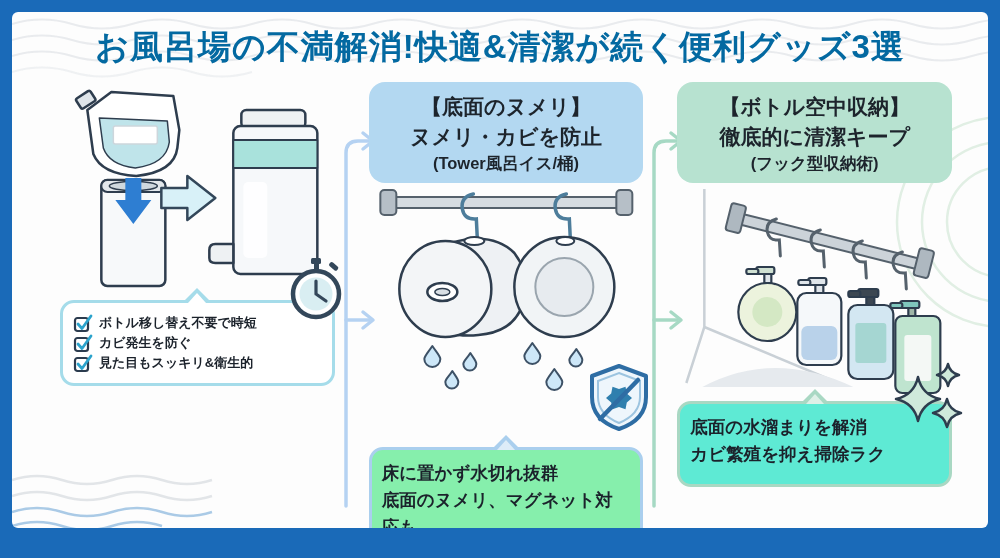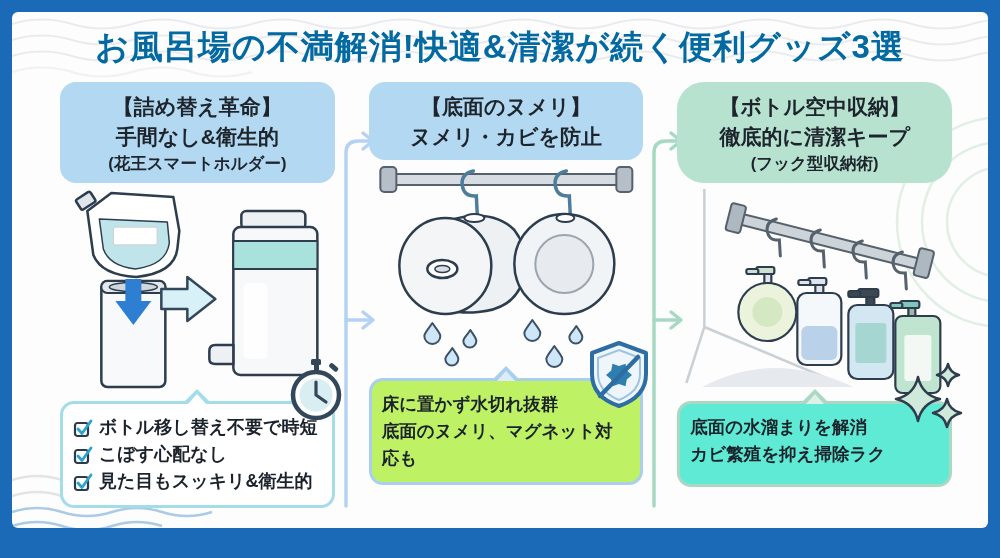--- a/index.html
+++ b/index.html
@@ -5,42 +5,42 @@
   html,body{margin:0;padding:0;}
   body{width:1000px;height:558px;font-family:"Liberation Sans","DejaVu Sans",sans-serif;}
   .frame{width:1000px;height:558px;background:#1a6ab8;box-sizing:border-box;padding:12px 12px 30px;}
   .panel{position:relative;width:100%;height:100%;background:#fdfdfd;border-radius:6px;overflow:hidden;}
   .decor{position:absolute;inset:0;width:100%;height:100%;z-index:0;}
   .title{position:relative;z-index:2;margin-top:13px;text-align:center;font-size:33px;font-weight:bold;color:#0369a1;letter-spacing:1px;}
   .columns{position:relative;z-index:2;display:flex;gap:34px;padding:12px 36px 0 48px;}
   .col{flex:1;display:flex;flex-direction:column;min-width:0;}
   .header-box{border-radius:16px;text-align:center;padding:10px 2px 8px;}
   .header-box.blue{background:#b3d8f1;}
-  .header-box.mint{background:#b7e2d0;border-radius:27px;}
+  .header-box.mint{background:#b7e2d0;}
   .hline{font-size:21px;font-weight:bold;color:#1d242c;line-height:1.42;display:block;}
   .hline.small{font-size:16.5px;}
   .illus{height:216px;margin-top:2px;}
   .illus svg{display:block;width:100%;height:100%;}
   .bubble-wrap{position:relative;}
   .badge{position:absolute;z-index:3;}
   .badge.stopwatch{top:-44px;right:-12px;width:62px;height:66px;}
   .badge.shield{top:-38px;right:-8px;width:64px;height:68px;}
   .badge.sparkles{top:-46px;right:-16px;width:76px;height:78px;}
   .bubble{position:relative;border:3px solid;border-radius:14px;padding:10px 10px;min-height:86px;box-sizing:border-box;}
   .bubble.b1{background:#ffffff;border-color:#a5dcea;}
-  .bubble.b2{background:#bef264;border-color:#aacfee;}
+  .bubble.b2{background:#86efac;border-color:#aacfee;margin-top:46px;}
   .bubble.b3{background:#5eead4;border-color:#a9d8c3;}
   .bubble::before{content:"";position:absolute;top:-15px;left:50%;margin-left:-13px;width:0;height:0;
     border-left:13px solid transparent;border-right:13px solid transparent;border-bottom:13px solid #000;}
   .bubble::after{content:"";position:absolute;top:-10px;left:50%;margin-left:-9px;width:0;height:0;
     border-left:9px solid transparent;border-right:9px solid transparent;border-bottom:10px solid #000;}
   .bubble.b1::before{border-bottom-color:#a5dcea;} .bubble.b1::after{border-bottom-color:#ffffff;}
   .bubble.b2::before{border-bottom-color:#aacfee;} .bubble.b2::after{border-bottom-color:#ddecf8;}
   .bubble.b3::before{border-bottom-color:#a9d8c3;} .bubble.b3::after{border-bottom-color:#def0e7;}
-  .point{display:flex;align-items:center;gap:6px;font-size:18px;font-weight:bold;color:#1b222b;line-height:1.5;}
+  .point{display:flex;align-items:center;gap:6px;font-size:13px;font-weight:bold;color:#1b222b;line-height:1.5;}
   .bubble.b2 .point,.bubble.b3 .point{font-size:17.5px;line-height:1.55;}
   .cbx{flex:0 0 auto;width:20px;height:20px;}
   .connector{position:absolute;z-index:1;top:116px;width:48px;height:382px;}
   #conn1{left:322px;} #conn2{left:630px;}
 </style>
 </head>
 <body>
 
 <div class="frame">
   <div class="panel">
@@ -82,25 +82,20 @@
         <path d="M12,192 L35,192"></path>
         <path d="M29,184 L39,192 L29,200"></path>
       </g>
     </svg>
 
     <div class="title">お風呂場の不満解消!快適&amp;清潔が続く便利グッズ3選</div>
 
     <div class="columns">
 
       <div class="col">
-        <div class="header-box blue">
-          <span class="hline">【詰め替え革命】</span>
-          <span class="hline">手間なし&amp;衛生的</span>
-          <span class="hline small">(花王スマートホルダー)</span>
-        </div>
         <div class="illus">
           <svg viewBox="0 0 272 216">
             <g stroke="#2e3d4e" stroke-width="2.5" stroke-linejoin="round">
               <rect x="16" y="10" width="17" height="12" rx="2" fill="#dfe5ea" transform="rotate(-33 24 16)"></rect>
               <path d="M26,26 L50,8 L112,12 L118,46 L116,64 Q113,88 75,92 Q40,90 32,70 Z" fill="#ffffff"></path>
               <path d="M38,34 L106,37 L108,58 Q105,80 74,84 Q48,81 42,64 Z" fill="#bfe4ea" stroke-width="1.5"></path>
               <rect x="52" y="42" width="44" height="18" rx="2" fill="#ffffff" stroke="#cdd6dc" stroke-width="1.5"></rect>
             </g>
             <g stroke="#2e3d4e" stroke-width="2.5" stroke-linejoin="round">
               <rect x="40" y="96" width="64" height="106" rx="6" fill="#f7f9fa"></rect>
@@ -137,37 +132,38 @@
                 <rect x="2" y="5" width="13" height="13" rx="2.5" fill="#ffffff" stroke="#2b3b4e" stroke-width="2.2"></rect>
                 <path d="M5,11 L9,15.5 L18,3" fill="none" stroke="#2ba3cc" stroke-width="2.8" stroke-linecap="round" stroke-linejoin="round"></path>
               </svg>
               <span>ボトル移し替え不要で時短</span>
             </div>
             <div class="point">
               <svg class="cbx" viewBox="0 0 20 20">
                 <rect x="2" y="5" width="13" height="13" rx="2.5" fill="#ffffff" stroke="#2b3b4e" stroke-width="2.2"></rect>
                 <path d="M5,11 L9,15.5 L18,3" fill="none" stroke="#2ba3cc" stroke-width="2.8" stroke-linecap="round" stroke-linejoin="round"></path>
               </svg>
-              <span>こぼす心配なし</span>
+              <span>カビ発生を防ぐ</span>
             </div>
             <div class="point">
               <svg class="cbx" viewBox="0 0 20 20">
                 <rect x="2" y="5" width="13" height="13" rx="2.5" fill="#ffffff" stroke="#2b3b4e" stroke-width="2.2"></rect>
                 <path d="M5,11 L9,15.5 L18,3" fill="none" stroke="#2ba3cc" stroke-width="2.8" stroke-linecap="round" stroke-linejoin="round"></path>
               </svg>
               <span>見た目もスッキリ&amp;衛生的</span>
             </div>
           </div>
         </div>
       </div>
 
       <div class="col">
         <div class="header-box blue">
           <span class="hline">【底面のヌメリ】</span>
           <span class="hline">ヌメリ・カビを防止</span>
+          <span class="hline small">(Tower風呂イス/桶)</span>
         </div>
         <div class="illus">
           <svg viewBox="0 0 272 216">
             <g stroke="#55616c" stroke-width="2" stroke-linejoin="round">
               <rect x="18" y="12" width="236" height="11" rx="5" fill="#d6dce1"></rect>
               <rect x="10" y="5" width="16" height="25" rx="4" fill="#b6bfc7"></rect>
               <rect x="246" y="5" width="16" height="25" rx="4" fill="#b6bfc7"></rect>
             </g>
             <g stroke="#4d7d9b" stroke-width="3.5" fill="none" stroke-linecap="round">
               <path d="M103,9 q-13,3 -11,15 q2,11 14,10 l1,20"></path>

